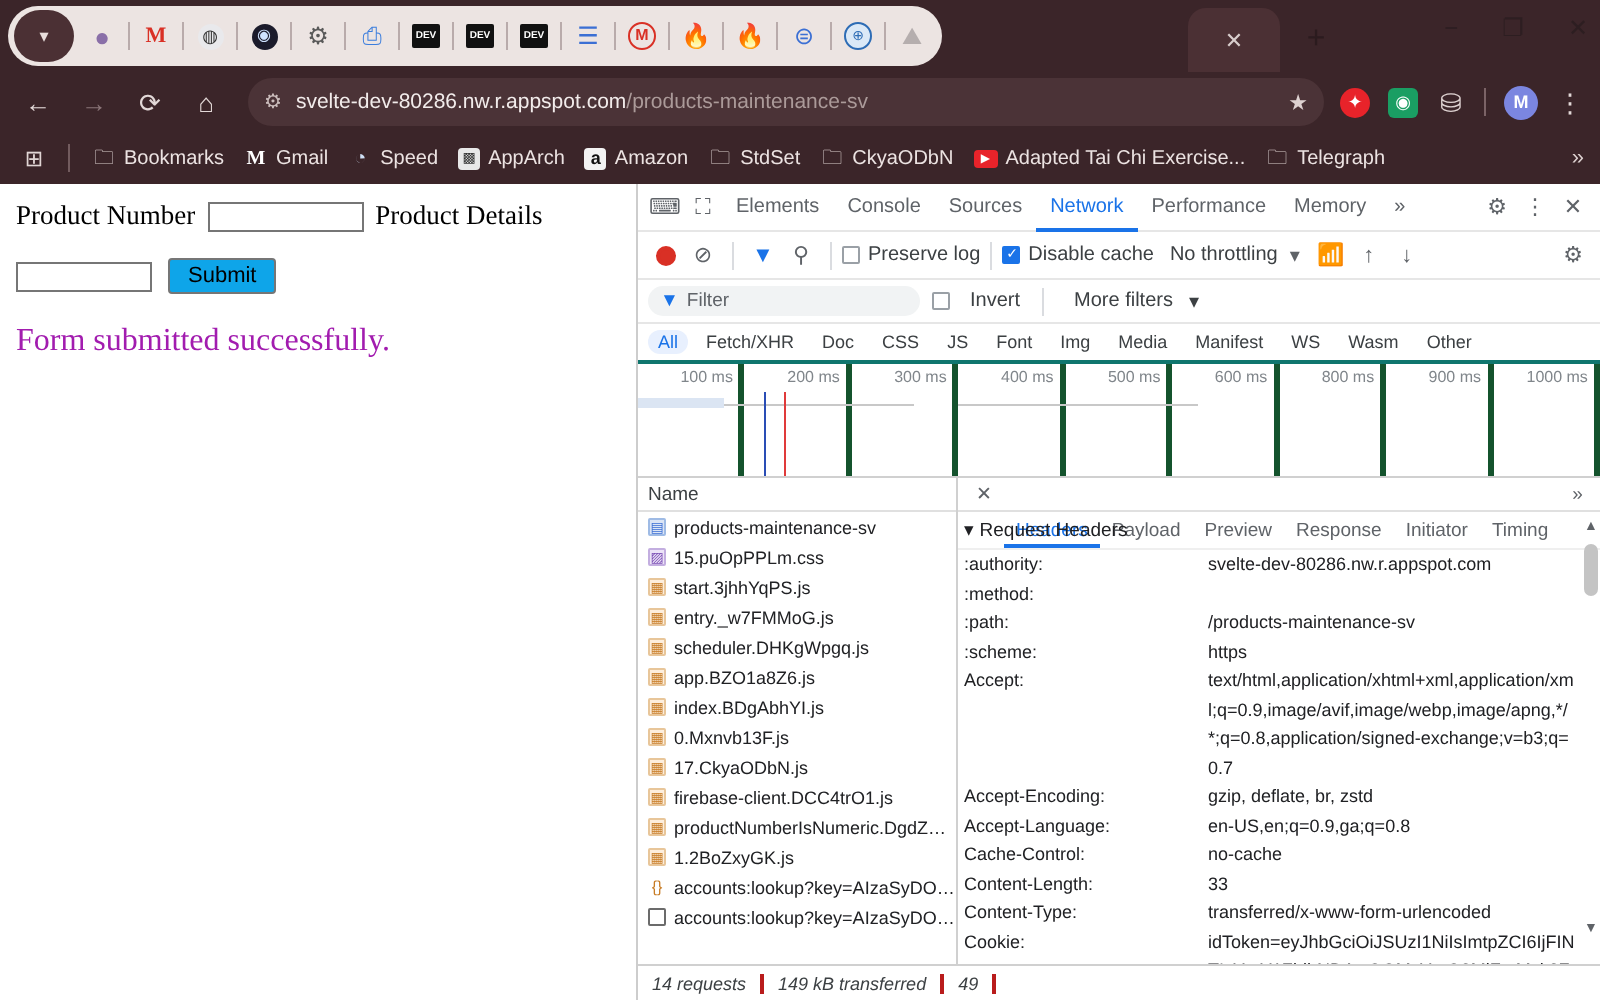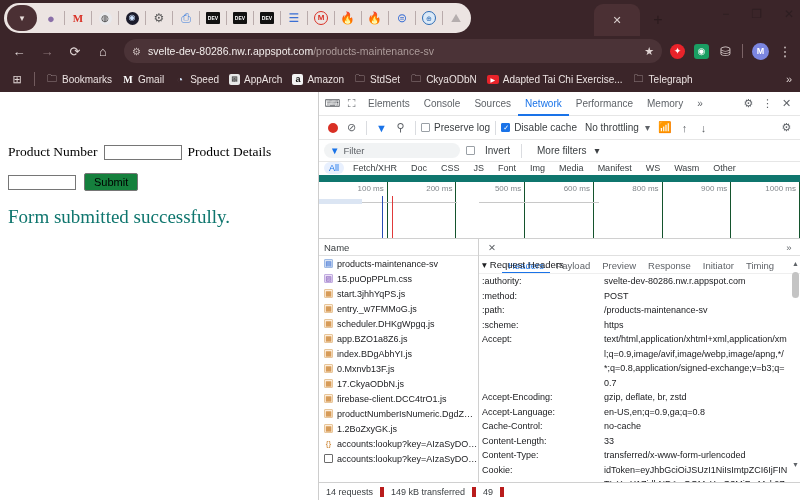--- a/index.html
+++ b/index.html
@@ -176,41 +176,40 @@
   .viewport {
     position: absolute;
     left: 0; top: 92px;
     width: 318px; height: 408px;
     background: #fff;
     overflow: hidden;
   }
   .pg {
     padding: 8px 8px;
     font-family: "Liberation Serif", serif;
-    margin-top: 44px;
   }
   .form-row1 { display:flex; align-items:center; gap:6px; }
   .lbl { font-size: 13.5px; color: #000; }
   .inp {
     width: 78px; height: 15px;
     border: 1px solid #767676;
     background: #fff;
   }
   .form-row2 { display:flex; align-items:center; gap:8px; margin-top: 13px; }
   .inp2 { width: 68px; height: 15px; border: 1px solid #767676; background:#fff;}
   .btn-submit {
     font-family: "Liberation Sans", sans-serif;
     font-size: 11px;
     padding: 2px 9px;
     border: 1px solid #767676;
-    background: #15803d;
+    background: #0ea5e9;
     color: #000;
     border-radius: 2px;
   }
-  .msg { margin-top: 15px; font-size: 19px; color:#0f766e; }
+  .msg { margin-top: 15px; font-size: 16px; color:#a21caf; }
 
   
   .devtools {
     position: absolute;
     left: 318px; top: 92px;
     width: 482px; height: 408px;
     background: #fff;
     border-left: 1px solid #cdcdcd;
     font-family: "Liberation Sans", sans-serif;
     font-size: 10px;
@@ -259,36 +258,36 @@
     border-bottom:1px solid #e6e6e6; padding:0 5px; flex:none; gap:6px;
   }
   .filter-box {
     width: 136px; height: 15px;
     background: #f1f3f4; border-radius: 8px;
     display:flex; align-items:center; gap:4px; padding:0 6px;
     color:#5f6368; font-size:9.5px;
   }
 
   .types-row {
-    display:flex; align-items:flex-start; height:20px;
-    border-bottom:7px solid #0f766e; padding:0 5px; gap:4px; flex:none;
+    display:flex; align-items:center; height:20px;
+    border-bottom:2px solid #0f766e; padding:0 5px; gap:4px; flex:none;
   }
   .chip {
     font-size:9px; color:#3c4043; padding:1px 5px;
     border-radius:8px; white-space:nowrap;
   }
   .chip.sel { background:#e8f0fe; color:#1a73e8; }
 
   .overview {
     height: 57px; border-bottom:1px solid #d0d0d0; flex:none;
     position:relative; background:#fff; overflow:hidden;
   }
   .ov-ticks { position:absolute; inset:0; display:flex; }
   .ov-cell {
-    flex:1; border-right:1px solid #14532d; position:relative;
+    flex:1; border-right:3px solid #14532d; position:relative;
   }
   .ov-cell span {
     position:absolute; right:3px; top:2px;
     font-size:8px; color:#80868b; white-space:nowrap;
   }
   .ov-band { position:absolute; left:0; top:17px; height:5px; background:#dbe5f3; }
   .ov-line { position:absolute; height:1px; background:#c8c8c8; top:20px;}
   .ov-vline { position:absolute; top:14px; bottom:0; width:1px; }
 
   .panes { flex:1; display:flex; min-height:0; }
@@ -345,21 +344,21 @@
     position:absolute; right:1px; top:4px; bottom:14px; width:7px;
   }
   .sb-thumb { position:absolute; top:12px; height:26px; left:0; width:7px; background:#c4c4c4; border-radius:4px;}
   .sb-arrow { position:absolute; left:0; width:7px; text-align:center; font-size:7px; color:#5f6368;}
 
   .statusbar {
     height:18px; border-top:1px solid #d0d0d0;
     display:flex; align-items:center; flex:none;
     font-size:9px; color:#3c4043; background:#fff;
   }
-  .st-cell { padding:0 7px; border-right:4px solid #b91c1c; white-space:nowrap;}
+  .st-cell { padding:0 7px; border-right:2px solid #b91c1c; white-space:nowrap;font-style:italic;}
 </style>
 </head>
 <body>
 
 <div id="browser">
 
   <div class="chrome-top">
 
     <div class="tabstrip">
       <div class="tab-pill-group" id="pinned-host">
@@ -597,20 +596,26 @@
 
     <div class="overview">
       <div class="ov-ticks" id="ticks-host">
           <div class="ov-cell">
             <span>100 ms</span>
           </div>
           <div class="ov-cell">
             <span>200 ms</span>
           </div>
           <div class="ov-cell">
+            <span>300 ms</span>
+          </div>
+          <div class="ov-cell">
+            <span>400 ms</span>
+          </div>
+          <div class="ov-cell">
             <span>500 ms</span>
           </div>
           <div class="ov-cell">
             <span>600 ms</span>
           </div>
           <div class="ov-cell">
             <span>800 ms</span>
           </div>
           <div class="ov-cell">
             <span>900 ms</span>
@@ -707,21 +712,20 @@
             <span>▾</span>
             <span>Request Headers</span>
           </div>
           <div id="hdr-host">
               <div class="hdr-row">
                 <div class="hdr-k">:authority:</div>
                 <div class="hdr-v">svelte-dev-80286.nw.r.appspot.com</div>
               </div>
               <div class="hdr-row">
                 <div class="hdr-k">:method:</div>
-                <div class="hdr-v">POST</div>
               </div>
               <div class="hdr-row">
                 <div class="hdr-k">:path:</div>
                 <div class="hdr-v">/products-maintenance-sv</div>
               </div>
               <div class="hdr-row">
                 <div class="hdr-k">:scheme:</div>
                 <div class="hdr-v">https</div>
               </div>
               <div class="hdr-row">

